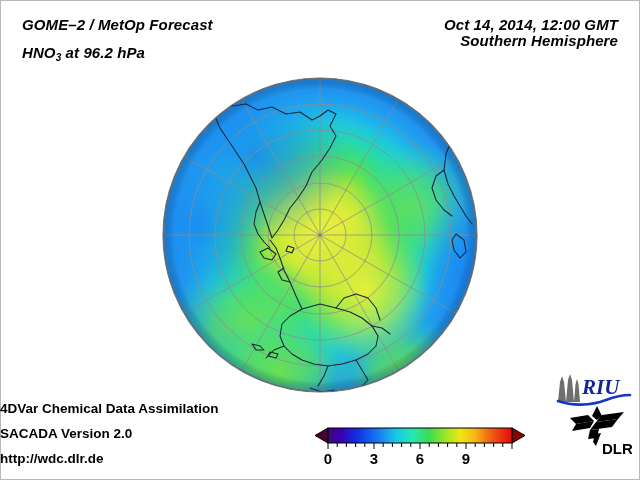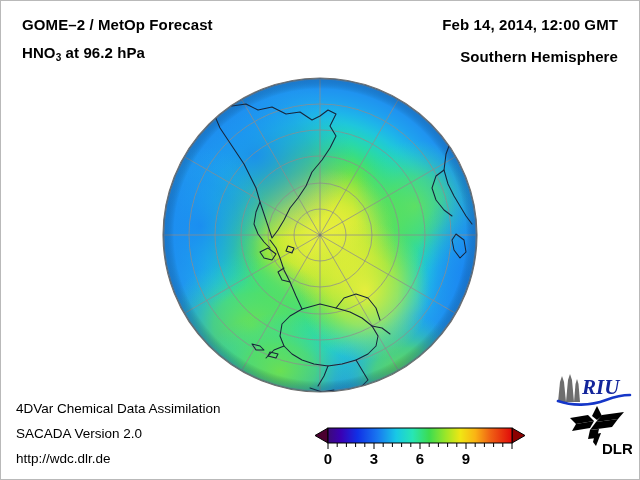--- a/index.html
+++ b/index.html
@@ -5,28 +5,28 @@
   html,body{margin:0;padding:0;}
   body{
     width:640px;height:480px;overflow:hidden;
     background:#ffffff;
     font-family:"Liberation Sans", sans-serif;
     color:#000;
     position:relative;
   }
   #frame{position:absolute;inset:0;border:1px solid #b9b9b9;box-sizing:border-box;}
 
-  .hdr{position:absolute;font-weight:bold;font-size:15px;letter-spacing:.1px;white-space:nowrap;}
+  .hdr{position:absolute;font-weight:bold;font-size:15px;letter-spacing:.1px;white-space:nowrap;font-style:italic;}
   #hdr-l1{left:22px;top:16px;}
   #hdr-l2{left:22px;top:44px;}
   #hdr-r1{right:22px;top:16px;text-align:right;}
-  #hdr-r2{right:22px;top:48px;text-align:right;}
+  #hdr-r2{right:22px;top:32px;text-align:right;}
   .sub{font-size:10px;vertical-align:-3px;font-weight:bold;}
 
-  .foot{position:absolute;left:16px;font-weight:normal;font-size:13.5px;white-space:nowrap;}
+  .foot{position:absolute;left:0;font-weight:bold;font-size:13.5px;white-space:nowrap;}
   #foot1{top:401px;}
   #foot2{top:426px;}
   #foot3{top:451px;}
 
   #globe-wrap{position:absolute;left:160px;top:76px;width:320px;height:320px;}
 
   #cbar-wrap{position:absolute;left:312px;top:398px;width:216px;height:70px;}
   #cbar-title{position:absolute;left:0;top:0;width:216px;text-align:center;
     font-weight:bold;font-size:13.5px;white-space:nowrap;}
   #cbar-svg{position:absolute;left:0;top:20px;}
@@ -35,21 +35,21 @@
   #riu-wrap{position:absolute;left:556px;top:372px;width:76px;height:34px;}
   #dlr-wrap{position:absolute;left:566px;top:404px;width:66px;height:54px;}
 </style>
 </head>
 <body>
 
 <div id="frame"></div>
 
 <div class="hdr" id="hdr-l1">GOME–2 / MetOp Forecast</div>
 <div class="hdr" id="hdr-l2"><span>HNO</span><span class="sub">3</span><span> at 96.2 hPa</span></div>
-<div class="hdr" id="hdr-r1">Feb 14, 2014, 12:00 GMT</div>
+<div class="hdr" id="hdr-r1">Oct 14, 2014, 12:00 GMT</div>
 <div class="hdr" id="hdr-r2">Southern Hemisphere</div>
 
 <div id="globe-wrap">
 <svg width="320" height="320" viewBox="0 0 320 320">
   <defs>
     <clipPath id="discClip">
           <circle cx="160" cy="159" r="157"></circle>
         </clipPath>
 
     <radialGradient id="conc" cx="50%" cy="50%" r="50%">

